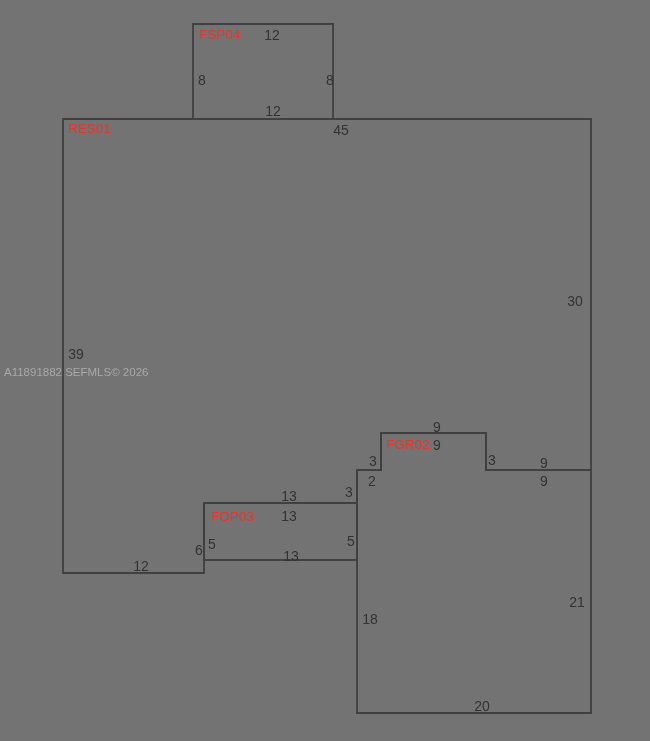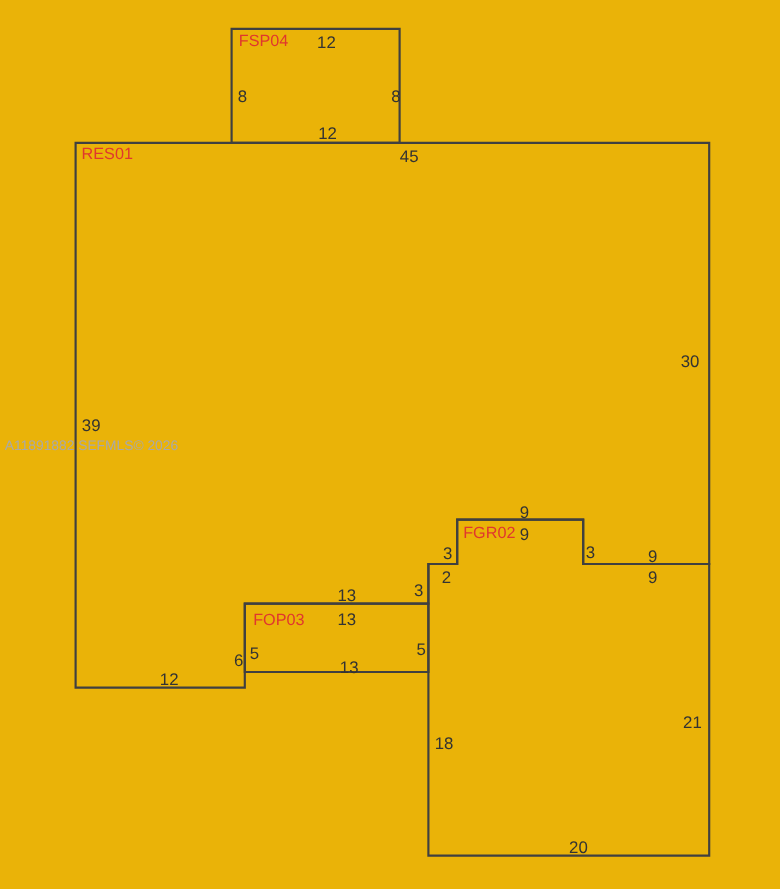--- a/index.html
+++ b/index.html
@@ -40,21 +40,21 @@
   .watermark {
     font-size: 11.5px;
     fill: #a9a9a9;
     text-anchor: start;
     dominant-baseline: central;
   }
 </style>
 </head>
 <body>
 
-<div id="plan-wrap" style="background: #eab308;">
+<div id="plan-wrap" style="background: #737373;">
   <svg id="plan" width="650" height="741" viewBox="0 0 650 741" xmlns="http://www.w3.org/2000/svg">
 
     <path class="outline" d="M193,24 L333,24 L333,119 L193,119 Z" stroke="#404040"></path>
     <path class="outline" d="M63,119 L591,119 L591,470 L486,470 L486,433 L381,433 L381,470 L357,470 L357,503 L204,503 L204,573 L63,573 Z" stroke="#404040"></path>
     <path class="outline" d="M381,433 L486,433 L486,470 L591,470 L591,713 L357,713 L357,470 L381,470 Z" stroke="#404040"></path>
     <path class="outline" d="M204,503 L357,503 L357,560 L204,560 Z" stroke="#404040"></path>
 
     <g id="room-labels">
         <text class="room-label" x="199" y="34" fill="#e0372e">FSP04</text>
         <text class="room-label" x="68" y="128" fill="#e0372e">RES01</text>

